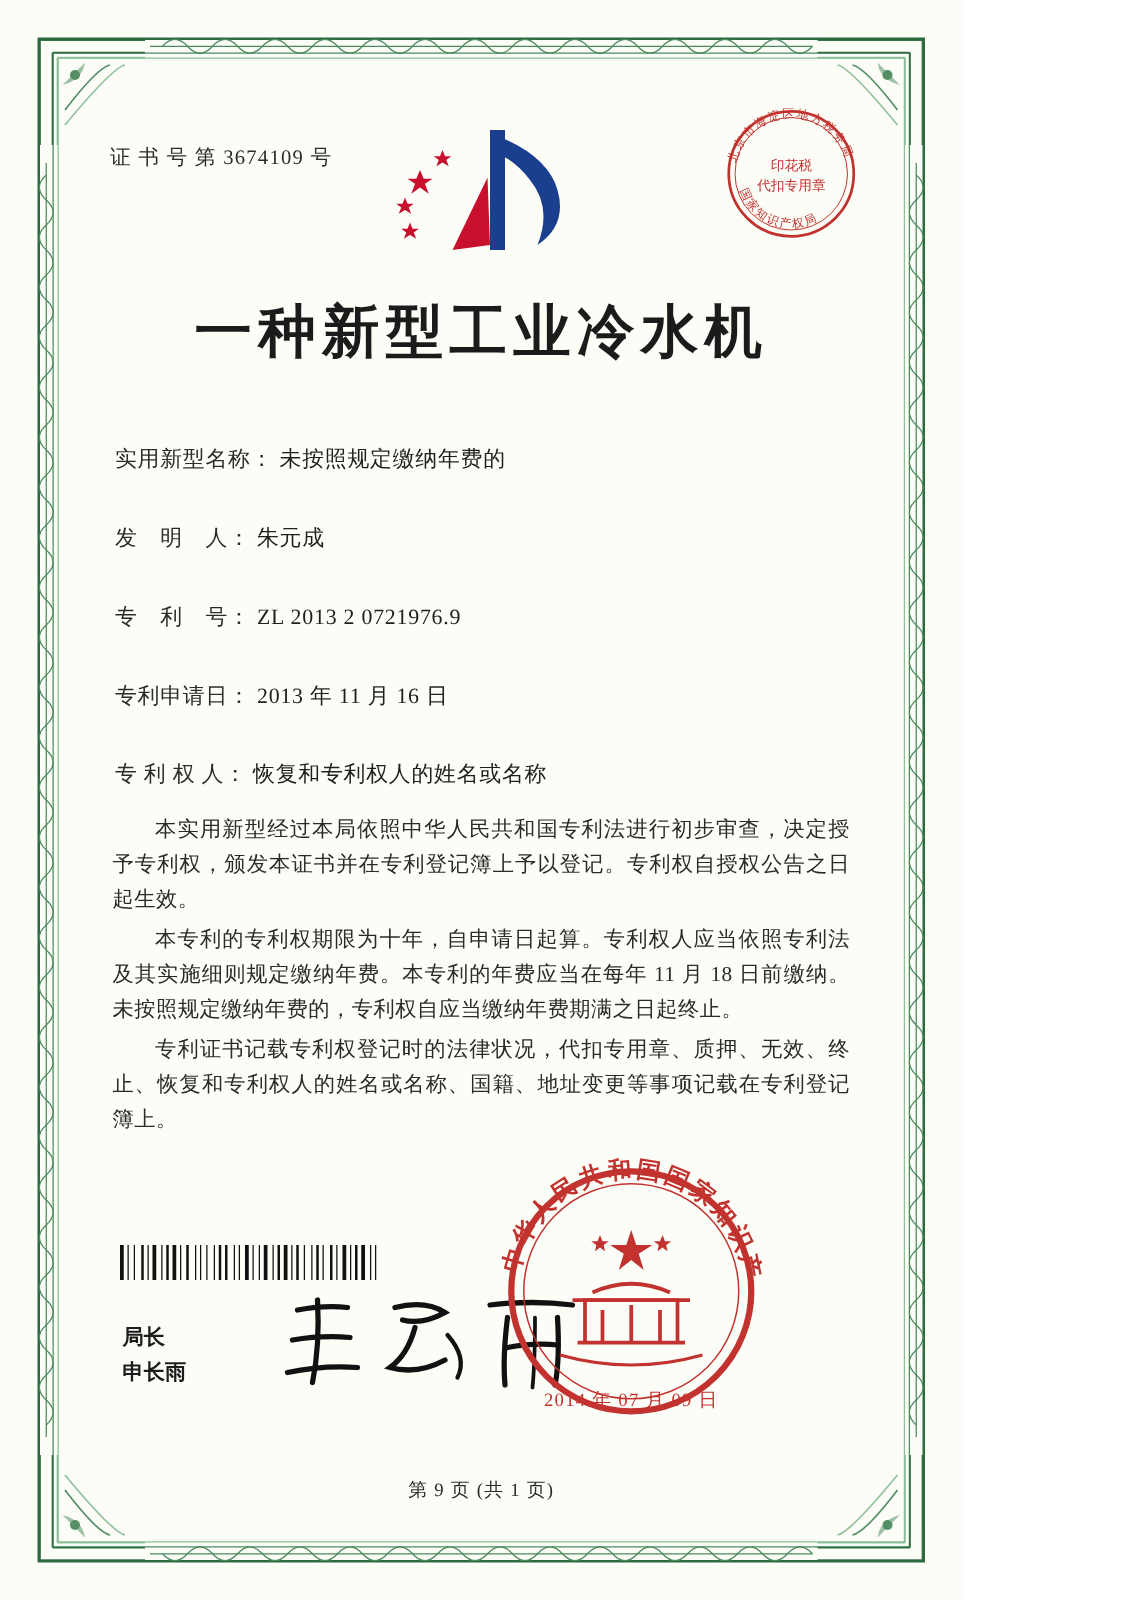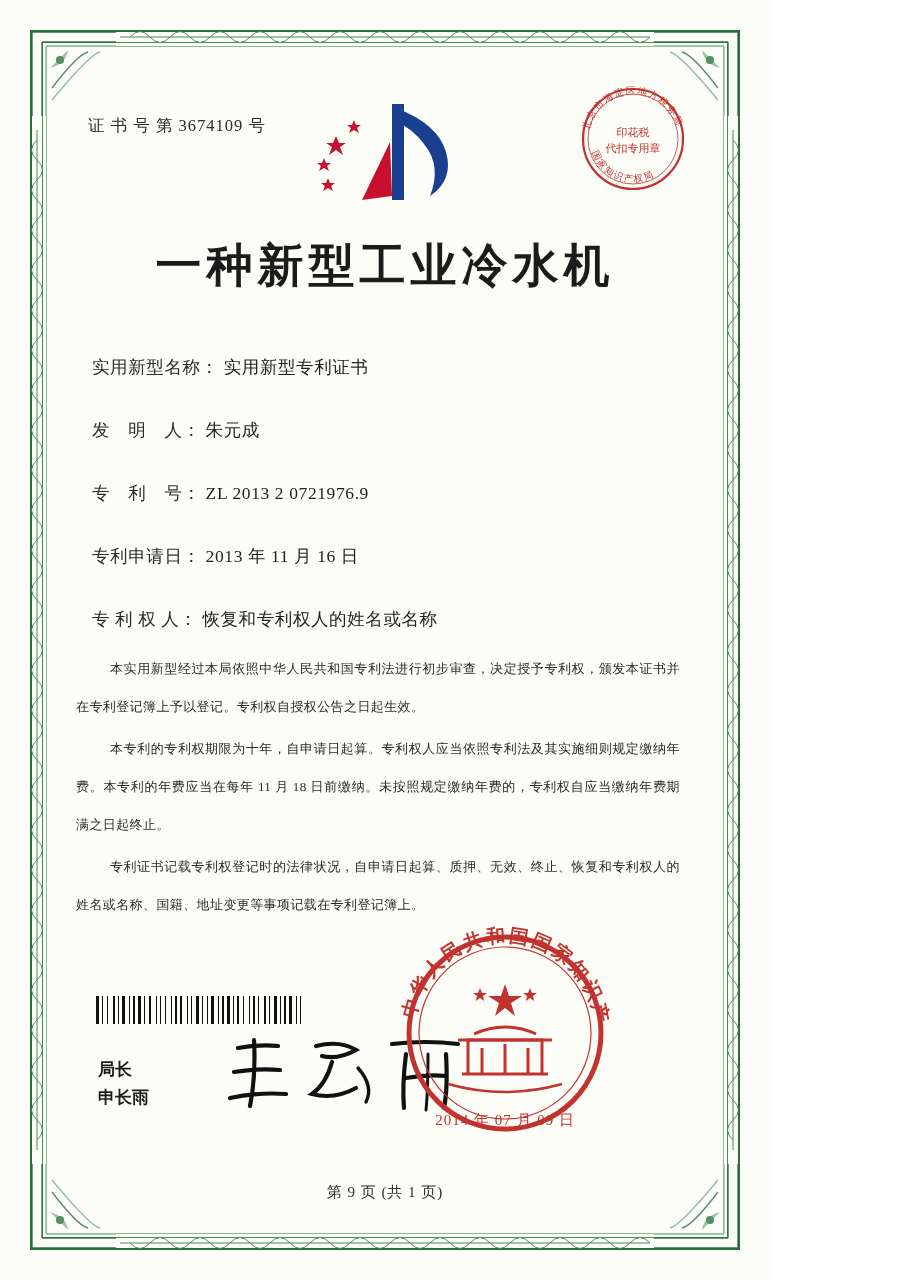--- a/index.html
+++ b/index.html
@@ -129,25 +129,25 @@
     font-size: 17.5px;
     color: #2e2e2e;
     margin-bottom: 39px;
     letter-spacing: 0.6px;
     white-space: nowrap;
   }
   .field .lbl { color: #2b2b2b; }
   .field .val { color: #1f1f1f; }
   .paragraphs {
     position: absolute;
-    left: 16px;
+    left: 30px;
     right: 30px;
     top: 590px;
-    font-size: 13px;
-    line-height: 38px;
+    font-size: 17px;
+    line-height: 28px;
     color: #2a2a2a;
     text-align: justify;
     letter-spacing: 0.4px;
   }
   .paragraphs p {
     margin: 0 0 4px 0;
     text-indent: 34px;
   }
   
   .barcode {
@@ -364,21 +364,21 @@
         <text x="61" y="58" text-anchor="middle" font-size="11" fill="#c2332f" font-family="'DejaVu Serif',serif">印花税</text>
         <text x="61" y="74" text-anchor="middle" font-size="11" fill="#c2332f" font-family="'DejaVu Serif',serif">代扣专用章</text>
       </svg>
     </div>
 
     <div class="main-title">一种新型工业冷水机</div>
 
     <div class="fields">
       <div class="field">
         <span class="lbl">实用新型名称：</span>
-        <span class="val">实用新型专利证书</span>
+        <span class="val">未按照规定缴纳年费的</span>
       </div>
       <div class="field">
         <span class="lbl">发　明　人：</span>
         <span class="val">朱元成</span>
       </div>
       <div class="field">
         <span class="lbl">专　利　号：</span>
         <span class="val">ZL 2013 2 0721976.9</span>
       </div>
       <div class="field">
@@ -387,21 +387,21 @@
       </div>
       <div class="field">
         <span class="lbl">专 利 权 人：</span>
         <span class="val">恢复和专利权人的姓名或名称</span>
       </div>
     </div>
 
     <div class="paragraphs">
       <p>本实用新型经过本局依照中华人民共和国专利法进行初步审查，决定授予专利权，颁发本证书并在专利登记簿上予以登记。专利权自授权公告之日起生效。</p>
       <p>本专利的专利权期限为十年，自申请日起算。专利权人应当依照专利法及其实施细则规定缴纳年费。本专利的年费应当在每年 11 月 18 日前缴纳。未按照规定缴纳年费的，专利权自应当缴纳年费期满之日起终止。</p>
-      <p>专利证书记载专利权登记时的法律状况，自申请日起算、质押、无效、终止、恢复和专利权人的姓名或名称、国籍、地址变更等事项记载在专利登记簿上。</p>
+      <p>专利证书记载专利权登记时的法律状况，代扣专用章、质押、无效、终止、恢复和专利权人的姓名或名称、国籍、地址变更等事项记载在专利登记簿上。</p>
     </div>
 
     <div class="barcode">
         <span style="width: 3px; background: rgb(17, 17, 17);"></span>
         <span style="width: 1px; background: transparent;"></span>
         <span style="width: 1px; background: rgb(17, 17, 17);"></span>
         <span style="width: 2px; background: transparent;"></span>
         <span style="width: 1px; background: rgb(17, 17, 17);"></span>
         <span style="width: 3px; background: transparent;"></span>
         <span style="width: 2px; background: rgb(17, 17, 17);"></span>

